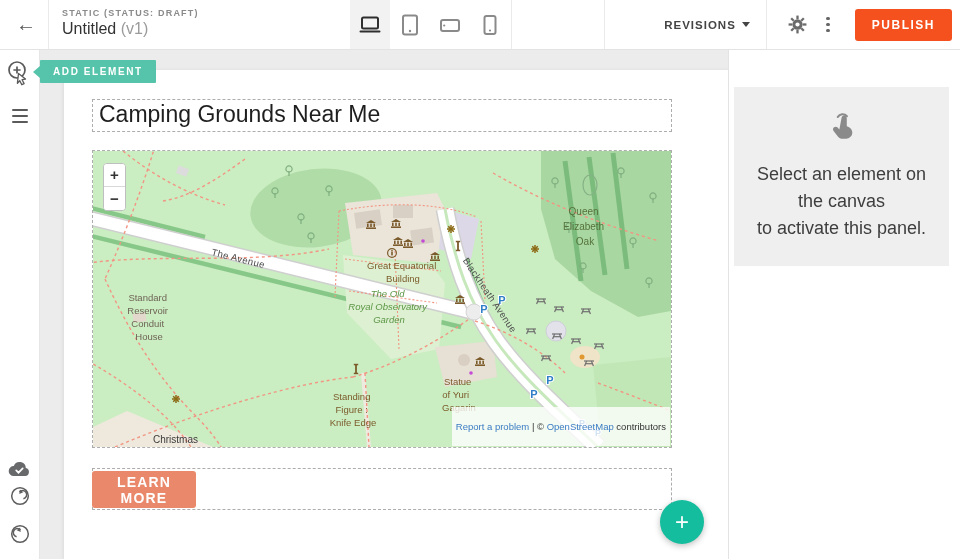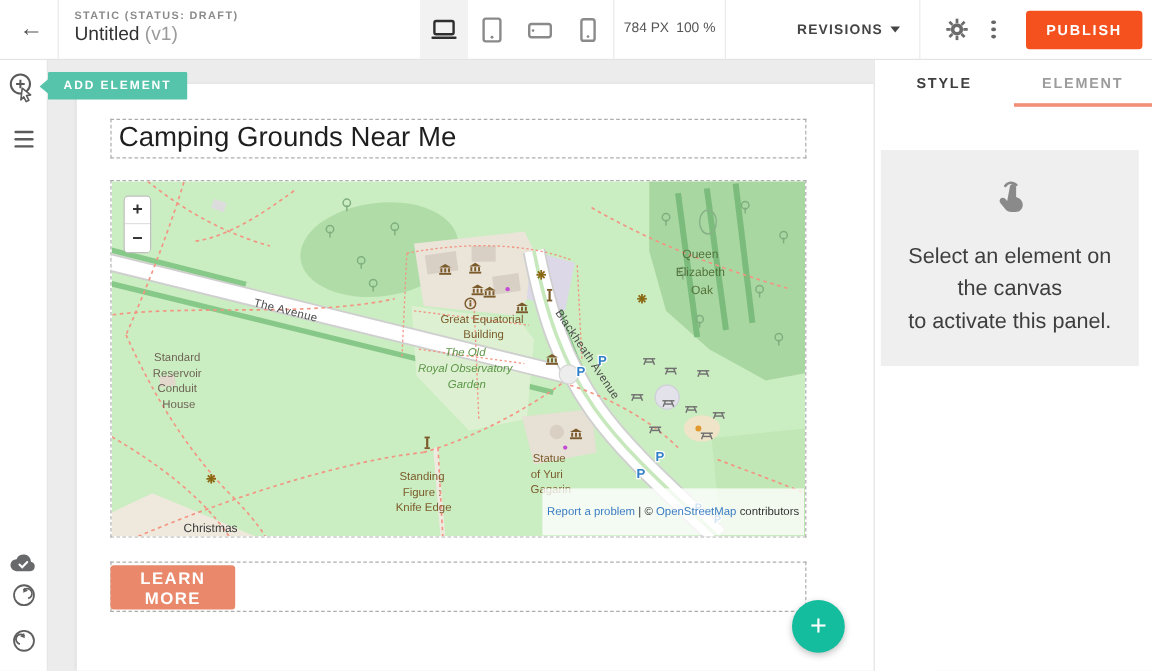--- a/index.html
+++ b/index.html
@@ -138,21 +138,20 @@
       </svg>
     </button>
     <button class="dev-btn">
       <svg width="24" height="22" viewBox="0 0 24 22">
         <rect x="6.5" y="2" width="11" height="18" rx="2" fill="none" stroke="currentColor" stroke-width="2"></rect>
         <circle cx="12" cy="16.5" r="1.1" fill="currentColor"></circle>
       </svg>
     </button>
   </div>
   <div class="tb-sep" style="left:511px"></div>
-  <div class="dims"><span>784 PX</span><span>100 %</span></div>
   <div class="tb-sep" style="left:604px"></div>
 
   <div class="tb-right">
     <button class="revisions-btn">
       <span>REVISIONS</span>
       <i class="caret-down"></i>
     </button>
     <div class="group-sep"></div>
     <button class="icon-btn">
       <svg width="19" height="19" viewBox="0 0 20 20" fill="#6B6B6B">
@@ -427,24 +426,20 @@
   </div>
 
   <div class="el-box cta-row">
     <button class="cta-btn">LEARN MORE</button>
   </div>
 
   <button class="fab">+</button>
 </main>
 
 <aside class="rightpanel">
-  <div class="panel-tabs">
-    <button class="panel-tab tab-style">STYLE</button>
-    <button class="panel-tab tab-element">ELEMENT</button>
-  </div>
   <div class="empty-state">
     <div class="hand">
       <svg width="34" height="34" viewBox="0 0 32 32">
         <path d="M12 7.5 a5.4 5.4 0 0 1 8.6 -0.8" fill="none" stroke="#8A8A8A" stroke-width="2" stroke-linecap="round"></path>
         <path d="M15.5 8.6 c0-1.5 1.1-2.6 2.5-2.6 s2.5 1.1 2.5 2.6 v7.6 l1.3 0.5 c2.3 0.8 3.9 3 3.9 5.5 c0 3.2-2.6 5.8-5.8 5.8 h-3.3 c-1.8 0-3.4-0.8-4.5-2.2 l-4-5 c-0.9-1.1-0.7-2.7 0.4-3.6 c1-0.8 2.5-0.7 3.4 0.3 l1.6 1.7 z" fill="#8A8A8A"></path>
       </svg>
     </div>
     <div class="empty-msg">
       <div>Select an element on the canvas</div>
       <div>to activate this panel.</div>

